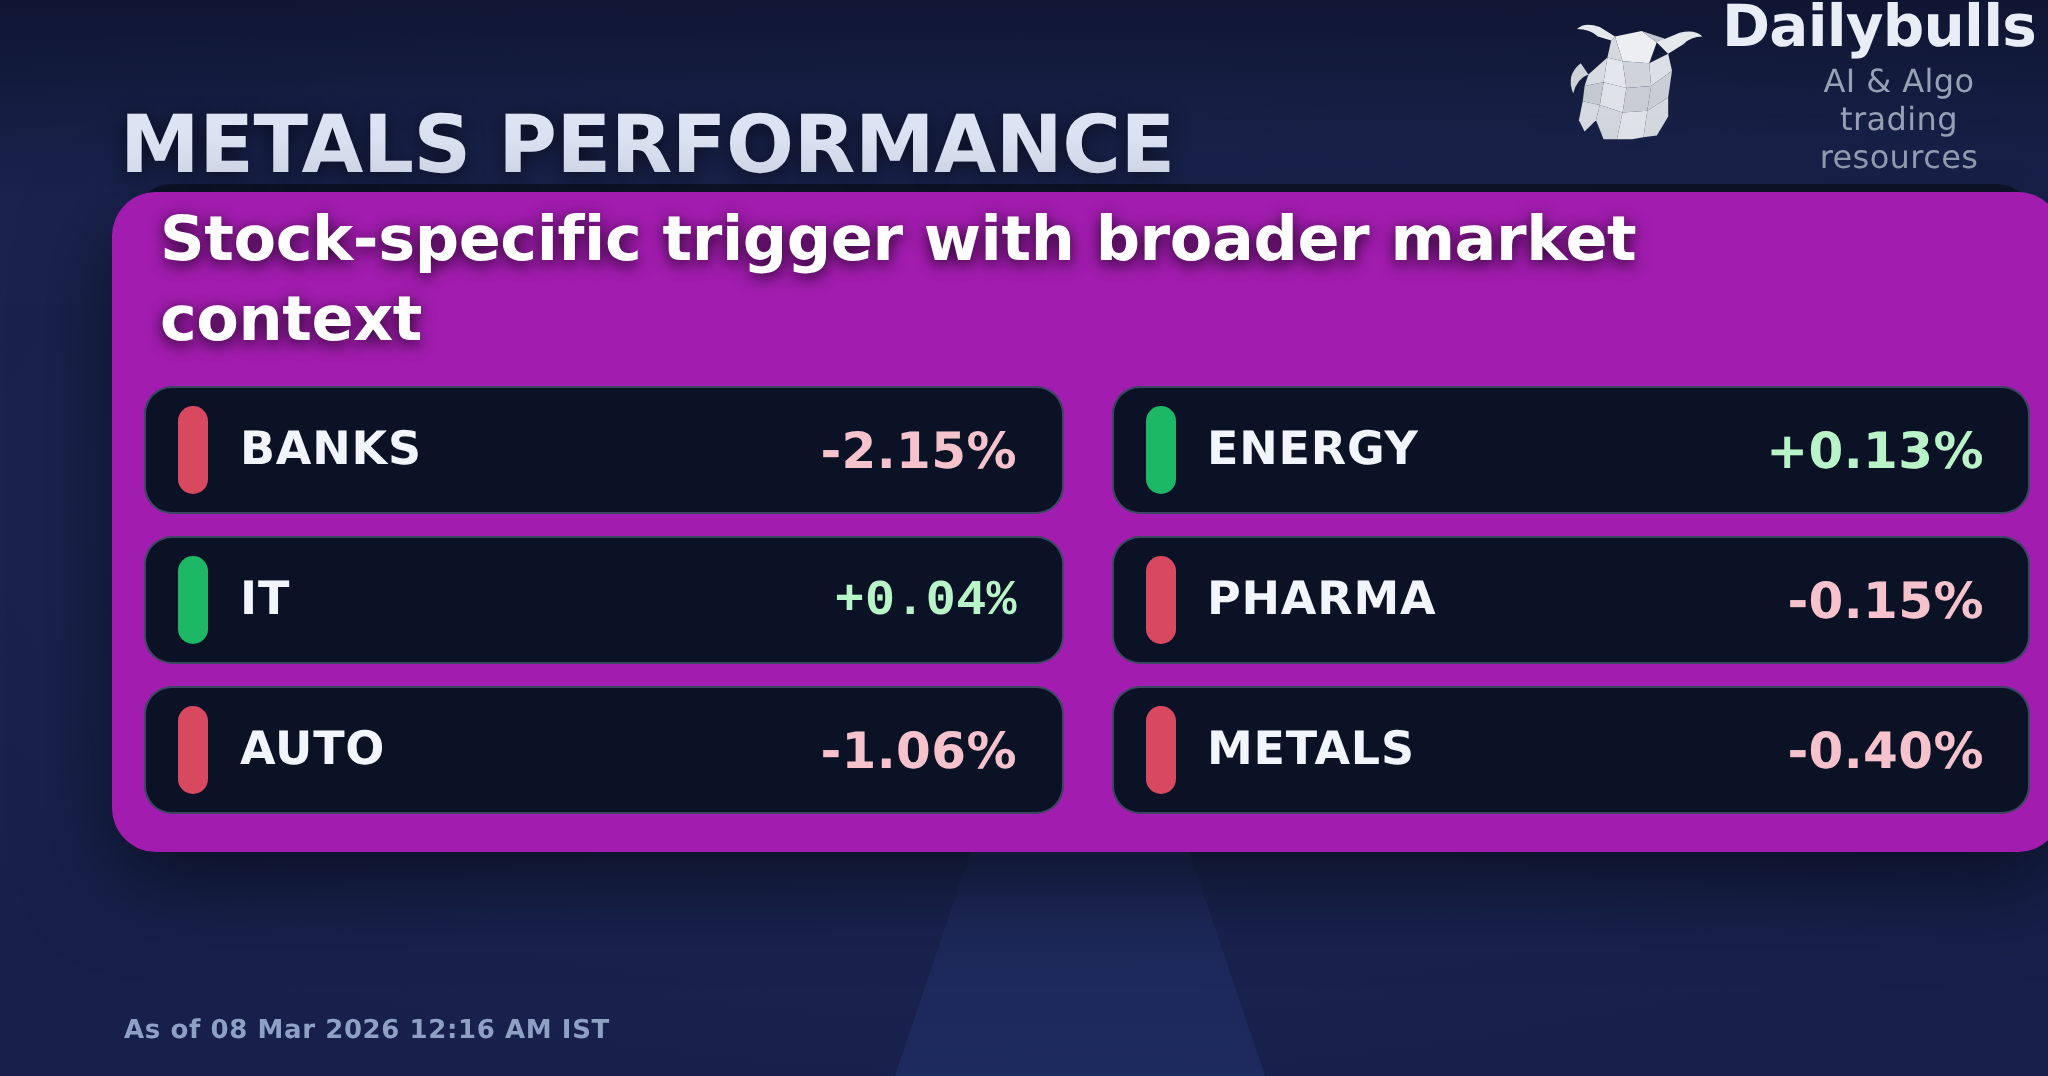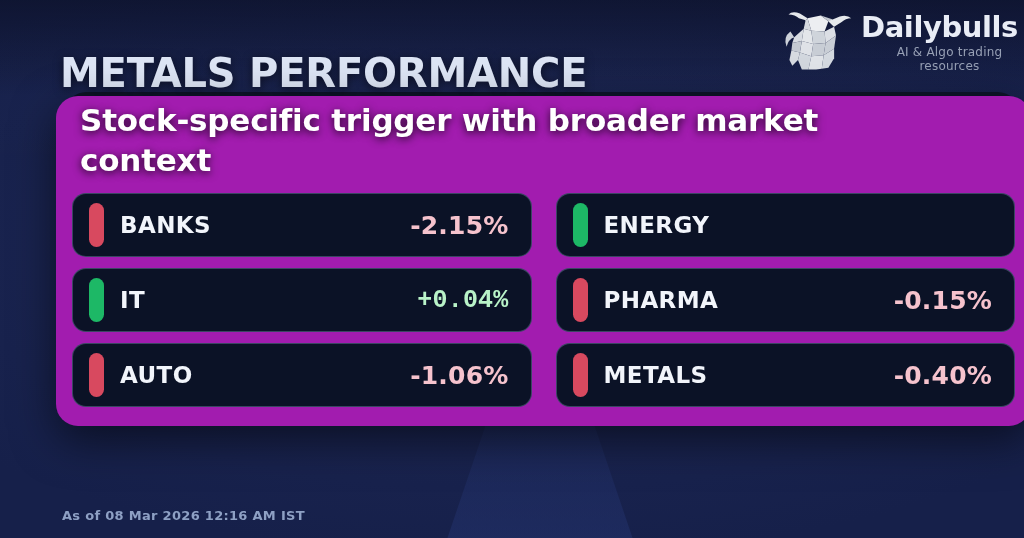--- a/index.html
+++ b/index.html
@@ -57,21 +57,21 @@
   .logo-bull { width: 76px; height: 62px; flex: none; }
   .logo-text { display: flex; flex-direction: column; justify-content: center; text-align: center; }
   .logo-name {
     font-size: 29px;
     font-weight: bold;
     color: #e9edf6;
     letter-spacing: -0.4px;
     line-height: 1.0;
   }
   .logo-tag {
-    font-size: 12px;
+    font-size: 16px;
     color: #97a0b5;
     letter-spacing: 0.2px;
     margin-top: 3px;
     margin-left: 20px;
   }
 
   
   .page-title {
     position: absolute;
     left: 60px;
@@ -292,20 +292,21 @@
     <div class="headline">Stock-specific trigger with broader market context</div>
     <div class="cards" id="cards">
         <div class="card">
           <span class="card-bar" style="background: rgb(216, 73, 95);"></span>
           <span class="card-name">BANKS</span>
           <span class="card-val" style="color: rgb(246, 195, 205);">-2.15%</span>
         </div>
         <div class="card">
           <span class="card-bar" style="background: rgb(29, 184, 102);"></span>
           <span class="card-name">ENERGY</span>
+          <span class="card-val" style="color: rgb(185, 243, 200);">+0.13%</span>
         </div>
         <div class="card">
           <span class="card-bar" style="background: rgb(29, 184, 102);"></span>
           <span class="card-name">IT</span>
           <span class="card-val" style="color: rgb(185, 243, 200); font-family: Liberation Mono, monospace;">+0.04%</span>
         </div>
         <div class="card">
           <span class="card-bar" style="background: rgb(216, 73, 95);"></span>
           <span class="card-name">PHARMA</span>
           <span class="card-val" style="color: rgb(246, 195, 205); text-align: center;">-0.15%</span>

